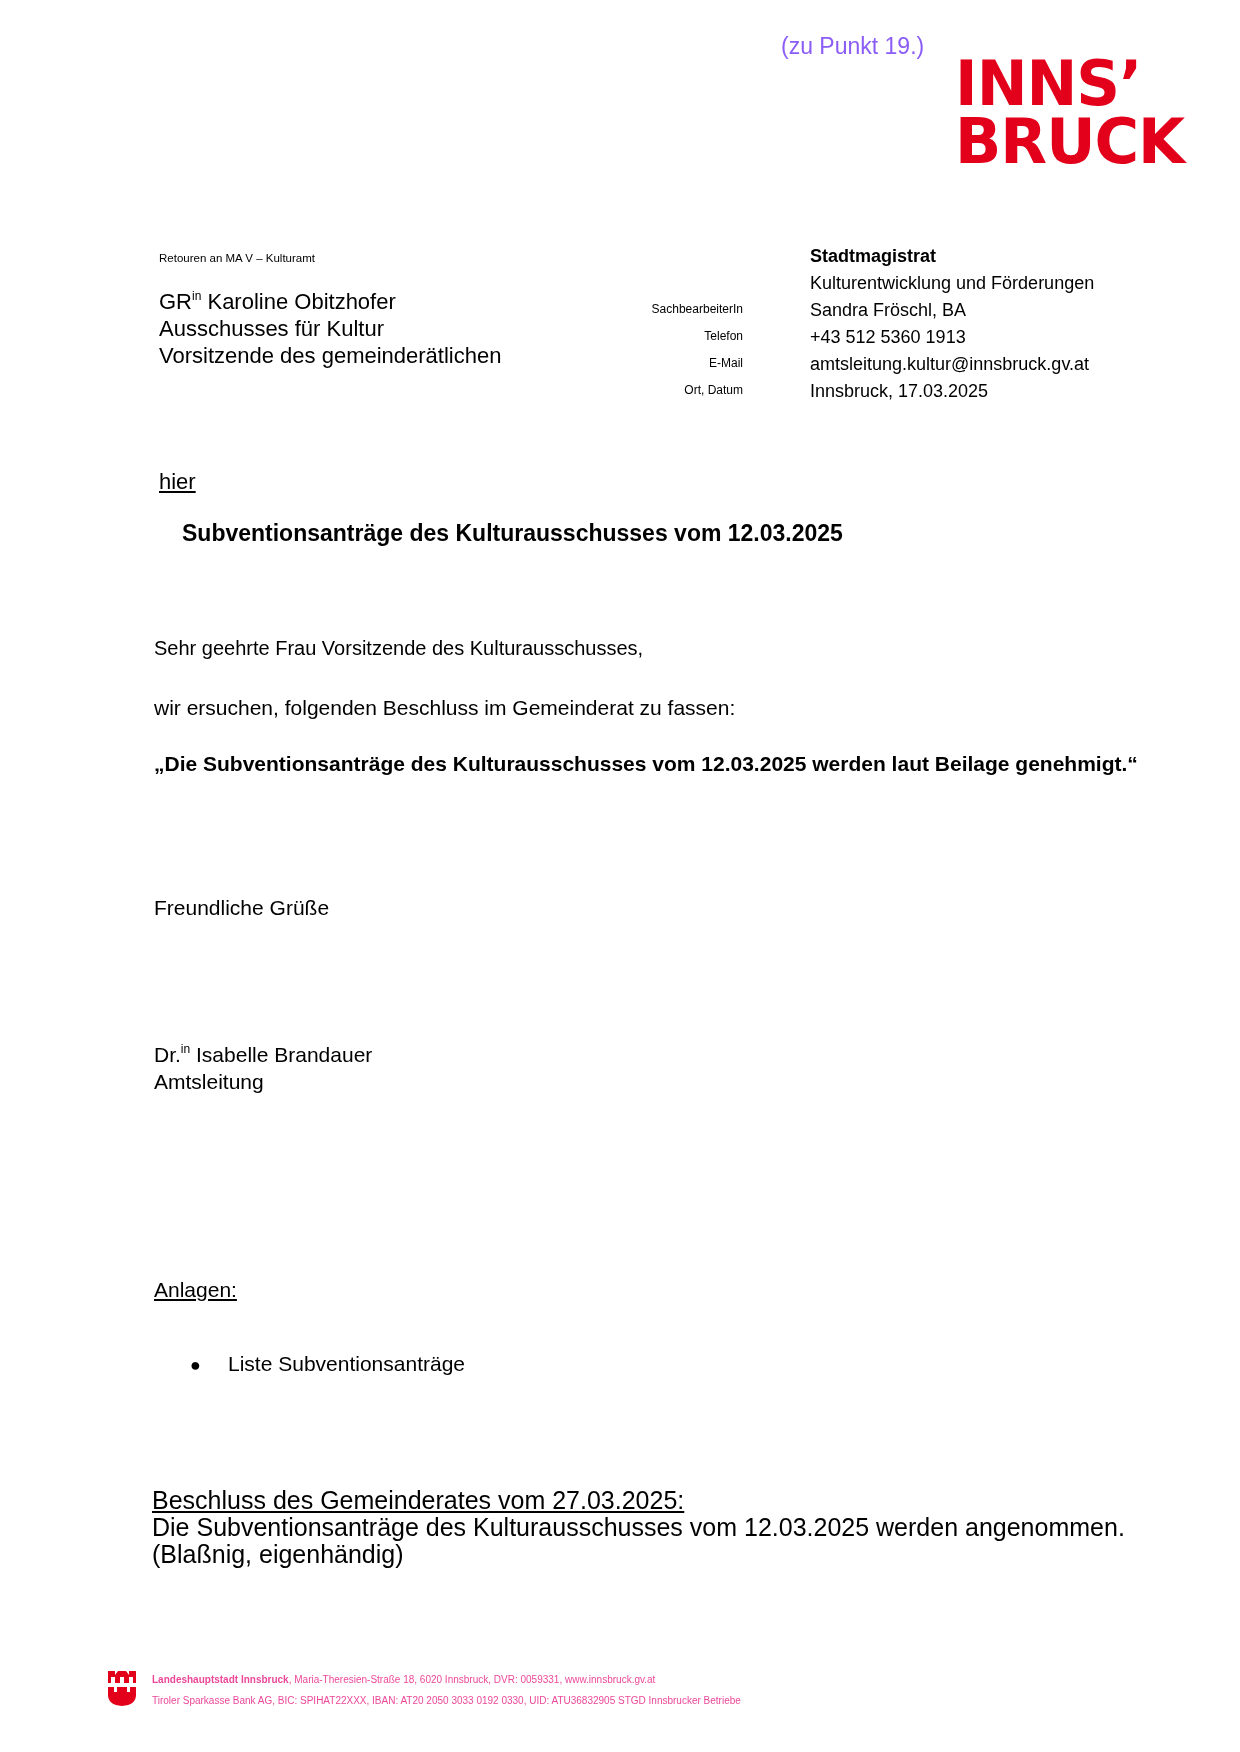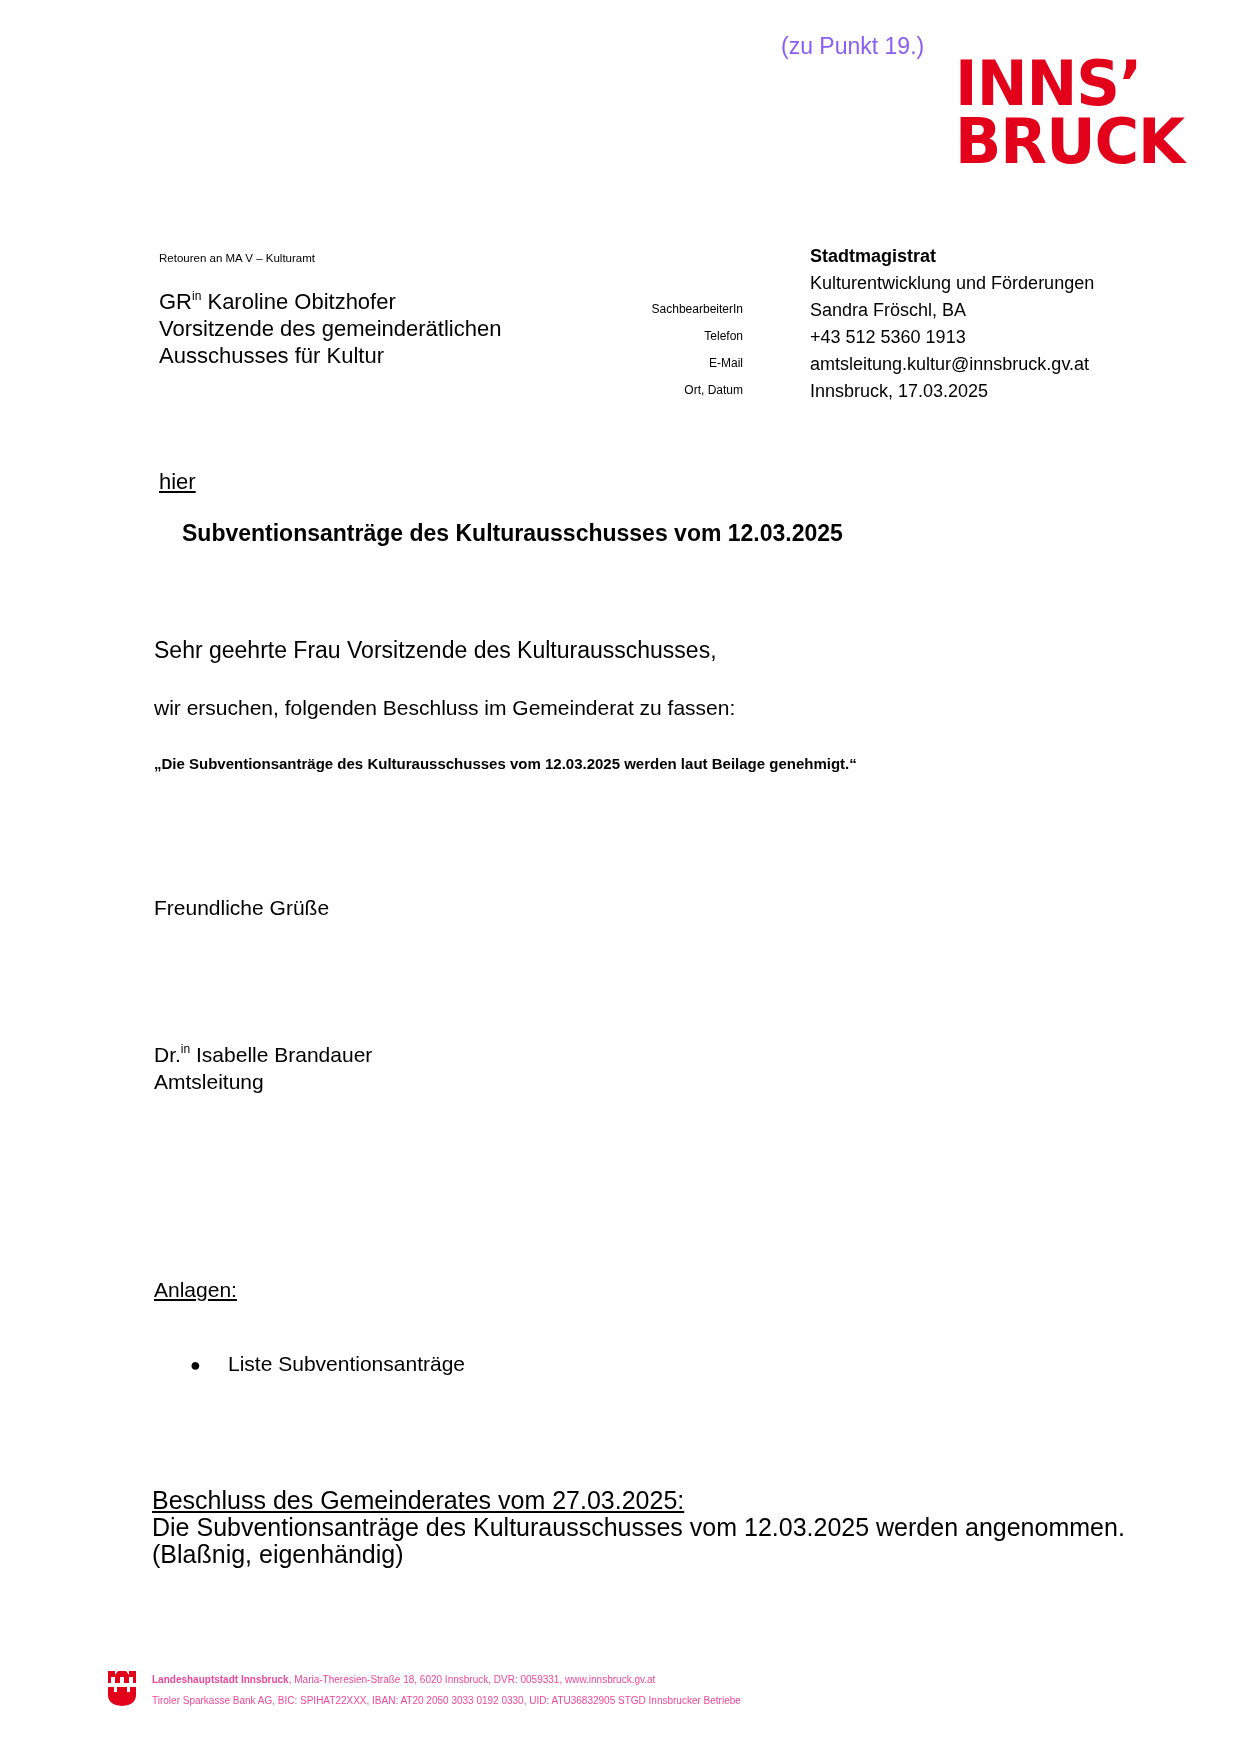--- a/index.html
+++ b/index.html
@@ -14,23 +14,23 @@
     .return { left: 159px; top: 252px; font-size: 11.5px; }
     .recipient { left: 159px; top: 288px; font-size: 22px; line-height: 27px; }
     .recipient sup { font-size: 12px; vertical-align: 9px; line-height: 0; }
     .hier { left: 159px; top: 425px; font-size: 22px; text-decoration: underline; margin-top: 44px; }
     .sender-labels { left: 600px; top: 240px; width: 143px; text-align: right; }
     .sender-values { left: 765px; top: 243px; margin-left: 45px; }
     .lbl { font-size: 12px; height: 27px; line-height: 30px; }
     .val { font-size: 18px; height: 27px; line-height: 27px; }
     .val.bold { font-weight: bold; }
     .subject { left: 154px; top: 520px; font-size: 23px; font-weight: bold; margin-left: 28px; }
-    .salutation { left: 154px; top: 637px; font-size: 23px; }
+    .salutation { left: 154px; top: 637px; font-size: 20px; }
     .request { left: 154px; top: 696px; font-size: 21px; }
-    .resolution { left: 154px; top: 750px; width: 989px; font-size: 15px; font-weight: bold;
+    .resolution { left: 154px; top: 750px; width: 989px; font-size: 21px; font-weight: bold;
                   white-space: normal; text-align: justify; text-align-last: left; line-height: 27px; }
     .greeting { left: 154px; top: 896px; font-size: 21px; }
     .signer { left: 154px; top: 1041px; font-size: 21px; line-height: 27px; }
     .signer sup { font-size: 12px; vertical-align: 9px; line-height: 0; }
     .attach-h { left: 154px; top: 1278px; font-size: 21px; text-decoration: underline; }
     .attach-list { left: 190px; top: 1334px; font-size: 21px; margin-top: 18px; }
     .bullet { display: inline-block; width: 38px; font-size: 18px; }
     .decision { left: 152px; top: 1479px; font-size: 25px; line-height: 27px; margin-top: 8px; }
     .decision .u { text-decoration: underline; }
     .footer { left: 152px; top: 1669px; font-size: 10px; line-height: 21px; color: #ec4899; }
@@ -44,22 +44,22 @@
 
 <div class="abs logo">
   <span class="logo-line">INNS’</span>
   <span class="logo-line">BRUCK</span>
 </div>
 
 <div class="abs return">Retouren an MA V – Kulturamt</div>
 
 <div class="abs recipient">
   <div><span>GR</span><sup>in</sup><span> Karoline Obitzhofer</span></div>
+  <div>Ausschusses für Kultur</div>
   <div>Vorsitzende des gemeinderätlichen</div>
-  <div>Ausschusses für Kultur</div>
 </div>
 
 <div class="abs hier">hier</div>
 
 <div class="abs sender-labels">
   <div class="lbl"></div>
   <div class="lbl"></div>
   <div class="lbl">SachbearbeiterIn</div>
   <div class="lbl">Telefon</div>
   <div class="lbl">E-Mail</div>

